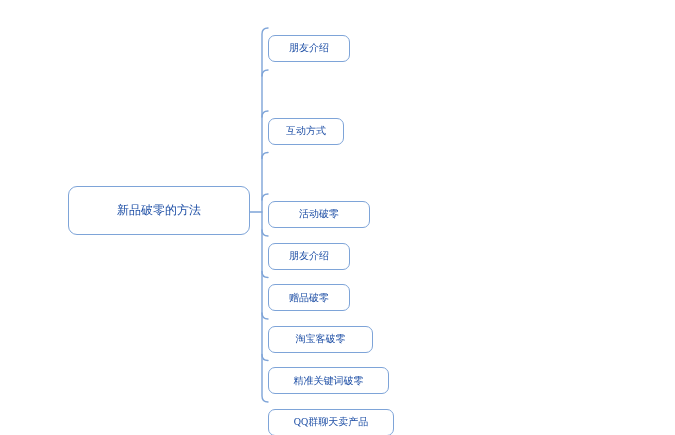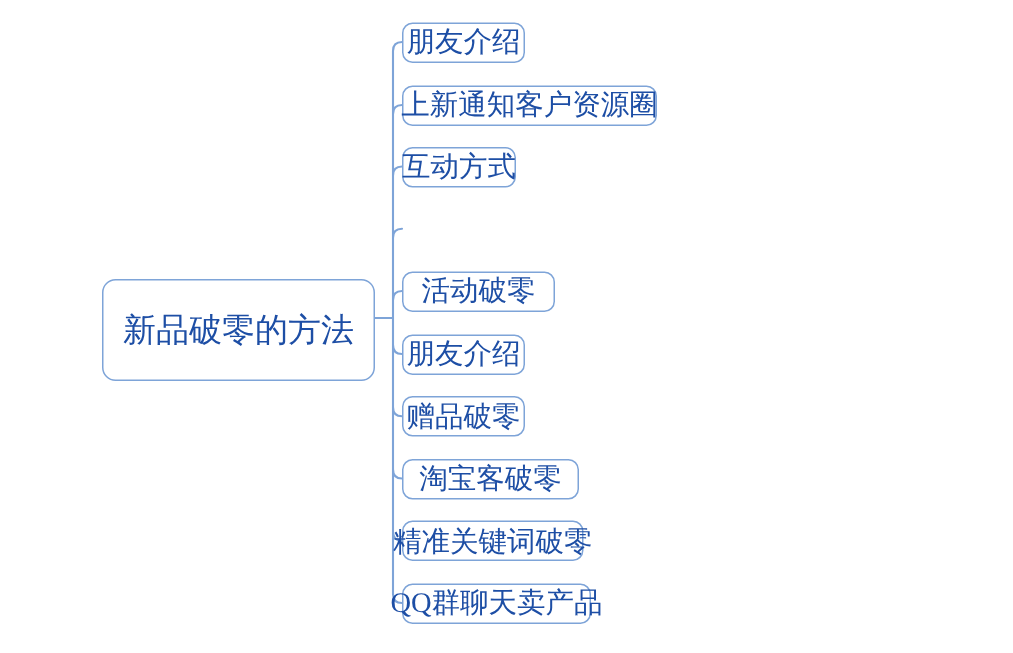--- a/index.html
+++ b/index.html
@@ -24,29 +24,30 @@
     justify-content: center;
     background: #ffffff;
     border: 1.4px solid #7EA4D8;
     border-radius: 7px;
     color: #1D4EA5;
     white-space: nowrap;
     cursor: default;
   }
   .node-root {
     left: 68px; top: 186px;
-    width: 182px; height: 68px;
+    width: 182px; height: 49px;
     border-width: 1.6px;
     border-radius: 9px;
-    font-size: 22px;
+    font-size: 12px;
   }
   .node-child {
     left: 268px;
     height: 27px;
-    font-size: 19px;
+    font-size: 10px;
+    margin-top: 20px;
   }
   .node span { display: inline-block; }
 </style>
 </head>
 <body>
 
 <div class="canvas">
 
   <svg class="connectors" viewBox="0 0 675 435" xmlns="http://www.w3.org/2000/svg">
     <g fill="none" stroke-width="1.4" stroke-linecap="round" stroke="#7EA4D8">
@@ -64,42 +65,39 @@
   </svg>
 
   <div class="node node-root">
     <span>新品破零的方法</span>
   </div>
 
   <div class="node node-child" style="top:14.5px;width:82px">
     <span>朋友介绍</span>
   </div>
 
-  <div class="node node-child" style="top:56.5px;width:170px">
-    <span>上新通知客户资源圈</span>
-  </div>
 
   <div class="node node-child" style="top:97.5px;width:76px">
     <span>互动方式</span>
   </div>
 
 
   <div class="node node-child" style="top:180.5px;width:102px">
     <span>活动破零</span>
   </div>
 
   <div class="node node-child" style="top:222.5px;width:82px">
     <span>朋友介绍</span>
   </div>
 
   <div class="node node-child" style="top:264px;width:82px">
     <span>赠品破零</span>
   </div>
 
-  <div class="node node-child" style="top:305.5px;width:118px">
+  <div class="node node-child" style="top:305.5px;width:105px">
     <span>淘宝客破零</span>
   </div>
 
   <div class="node node-child" style="top:347px;width:121px">
     <span>精准关键词破零</span>
   </div>
 
   <div class="node node-child" style="top:388.5px;width:126px">
     <span>QQ群聊天卖产品</span>
   </div>

